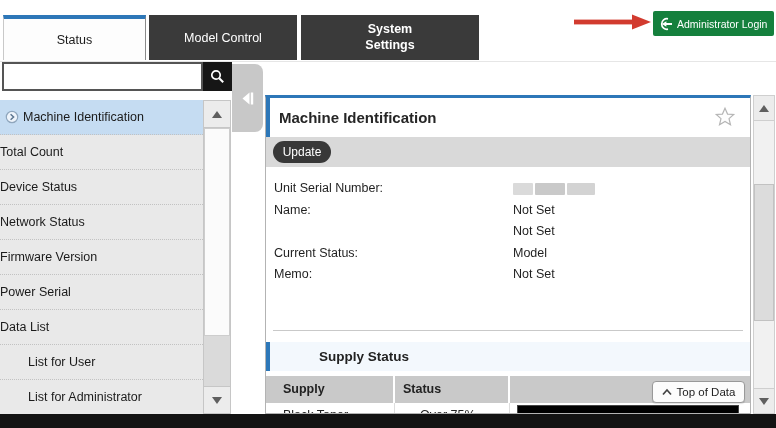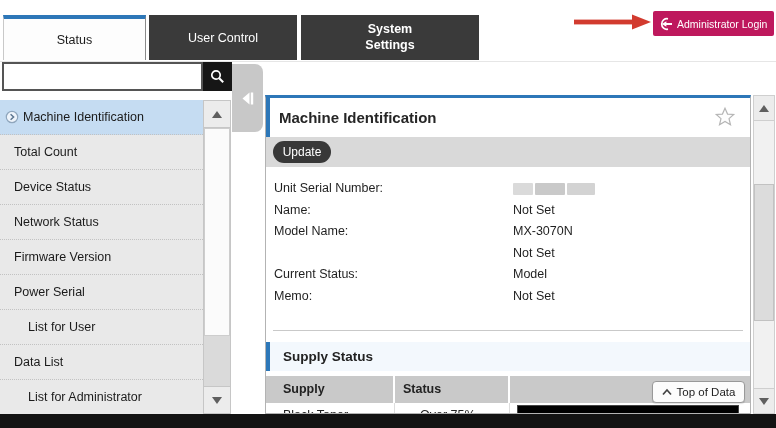--- a/index.html
+++ b/index.html
@@ -10,37 +10,37 @@
 
   
   .header-divider { left:0; top:61px; width:776px; height:1px; background:#e6e6e6; }
   .tab { top:15px; height:45px; display:flex; align-items:center; justify-content:center;
          font-size:12.5px; cursor:default; }
   .tab-dark { background:#3a3a3a; color:#fff; }
   .tab-active { background:#fdfdfd; color:#1b1b1b; border-top:4px solid #2d77b8;
                 border-left:1px solid #c9c9c9; border-right:1px solid #8a8a8a; }
   .tab-wrap-label { display:inline-block; width:64px; text-align:center; line-height:1.25; }
 
-  .admin-btn { left:653px; top:11px; width:121px; height:25px; background:#be185d; color:#fff;
+  .admin-btn { left:653px; top:11px; width:121px; height:25px; background:#15803d; color:#fff;
                border-radius:2px; display:flex; align-items:center; gap:4px; padding:0 6px;
                font-size:10.5px; white-space:nowrap; }
   .annot-arrow { left:574px; top:14px; }
 
   
   .search-input { left:2px; top:62px; width:201px; height:29px; border:2px solid #555;
                   background:#fff; font-size:13px; padding:0 6px; outline:none; }
   .search-btn { left:203px; top:62px; width:29px; height:29px; background:#161616; border:none;
                 display:flex; align-items:center; justify-content:center; }
   .collapse-handle { left:232px; top:64px; width:31px; height:68px; background:#c8c8c8;
                      border-radius:0 8px 8px 0; display:flex; align-items:center; justify-content:center; }
 
   .nav { left:0; top:100px; width:203px; }
   .nav-item { position:relative; height:35px; display:flex; align-items:center;
               background:#e9e9e9; border-bottom:1px dotted #c2c2c2; font-size:12.5px;
-              color:#1b1b1b; padding-left:14px; cursor:default; }
+              color:#1b1b1b; padding-left:0; cursor:default; }
   .nav-item.indent { padding-left:28px; }
   .nav-item.selected { background:#c5dcf2; padding-left:23px; }
   .nav-item.selected .sel-icon { position:absolute; left:5px; top:10px; }
 
   .v-scroll { background:#dadada; border:1px solid #c6c6c6; }
   .sb-left { left:203px; top:100px; width:28px; height:314px; }
   .sb-right { left:753px; top:95px; width:22px; height:319px; background:#f1f1f1; border:1px solid #cfcfcf; }
   .scroll-btn { position:absolute; left:0; width:100%; background:#ececec;
                 display:flex; align-items:center; justify-content:center; }
   .tri-up { width:0; height:0; border-left:5px solid transparent; border-right:5px solid transparent;
@@ -81,21 +81,21 @@
   .field-value { position:absolute; left:247px; top:0; }
   .redacted { display:inline-flex; gap:2px; margin-top:5px; filter:blur(.6px); }
   .redacted i { display:inline-block; height:12px; border-radius:1px; }
   .redacted i:nth-child(1){ width:20px; background:#dadada; }
   .redacted i:nth-child(2){ width:30px; background:#c9c9c9; }
   .redacted i:nth-child(3){ width:28px; background:#d3d3d3; }
 
   .divider { position:absolute; left:7px; right:7px; top:232px; border-top:1px solid #c9c9c9; }
 
   .supply-header { position:absolute; left:0; right:0; top:244px; height:29px; background:#f3f8fd;
-                   border-left:4px solid #2d77b8; }
+                   border-left:4px solid #2d77b8;padding-left:36px; }
   .supply-title { font-size:13.5px; font-weight:bold; color:#222; line-height:29px; padding-left:13px; }
 
   .tbl-head { position:absolute; left:0; right:0; top:278px; height:27px; display:flex; }
   .tbl-head .cell { background:#c9c9c9; font-size:12.5px; font-weight:bold; color:#222;
                     line-height:27px; }
   .c1 { width:129px; padding-left:17px; border-right:2px solid #fff; }
   .c2 { width:115px; padding-left:8px;  border-right:2px solid #fff; }
   .c3 { flex:1; }
   .tbl-row { position:absolute; left:0; right:0; top:305px; height:26px; display:flex;
              background:#fff; font-size:12.5px; color:#222; }
@@ -116,21 +116,21 @@
 <body>
 
 <div class="screen">
 
   <div class="abs header-divider"></div>
 
   <div class="abs tab tab-active" style="left:3px; width:143px;">
     <span>Status</span>
   </div>
   <div class="abs tab tab-dark" style="left:149px; width:148px;">
-    <span>User Control</span>
+    <span>Model Control</span>
   </div>
   <div class="abs tab tab-dark" style="left:301px; width:178px;font-weight:bold;">
     <span class="tab-wrap-label">System Settings</span>
   </div>
 
   <div class="abs annot-arrow">
     <svg width="78" height="16" viewBox="0 0 78 16">
       <rect x="0" y="5.6" width="59" height="4.8" fill="#d23b2f"></rect>
       <polygon points="58,0.5 77,8 58,15.5" fill="#d23b2f"></polygon>
     </svg>
@@ -184,25 +184,25 @@
     </div>
     <div class="nav-item">
       <span>Network Status</span>
     </div>
     <div class="nav-item">
       <span>Firmware Version</span>
     </div>
     <div class="nav-item">
       <span>Power Serial</span>
     </div>
+    <div class="nav-item">
+      <span>Data List</span>
+    </div>
     <div class="nav-item indent">
       <span>List for User</span>
-    </div>
-    <div class="nav-item">
-      <span>Data List</span>
     </div>
     <div class="nav-item indent">
       <span>List for Administrator</span>
     </div>
   </div>
 
   <div class="abs v-scroll sb-left">
     <div class="scroll-btn btn-up">
       <span class="tri-up"></span>
     </div>
@@ -238,24 +238,20 @@
                 <i></i>
                 <i></i>
               </span>
           </span>
         </div>
         <div class="field-row">
           <span class="field-label">Name:</span>
           <span class="field-value">Not Set</span>
         </div>
         <div class="field-row">
-          <span class="field-label">Model Name:</span>
-          <span class="field-value">MX-3070N</span>
-        </div>
-        <div class="field-row">
           <span class="field-value">Not Set</span>
         </div>
         <div class="field-row">
           <span class="field-label">Current Status:</span>
           <span class="field-value">Model</span>
         </div>
         <div class="field-row">
           <span class="field-label">Memo:</span>
           <span class="field-value">Not Set</span>
         </div>

